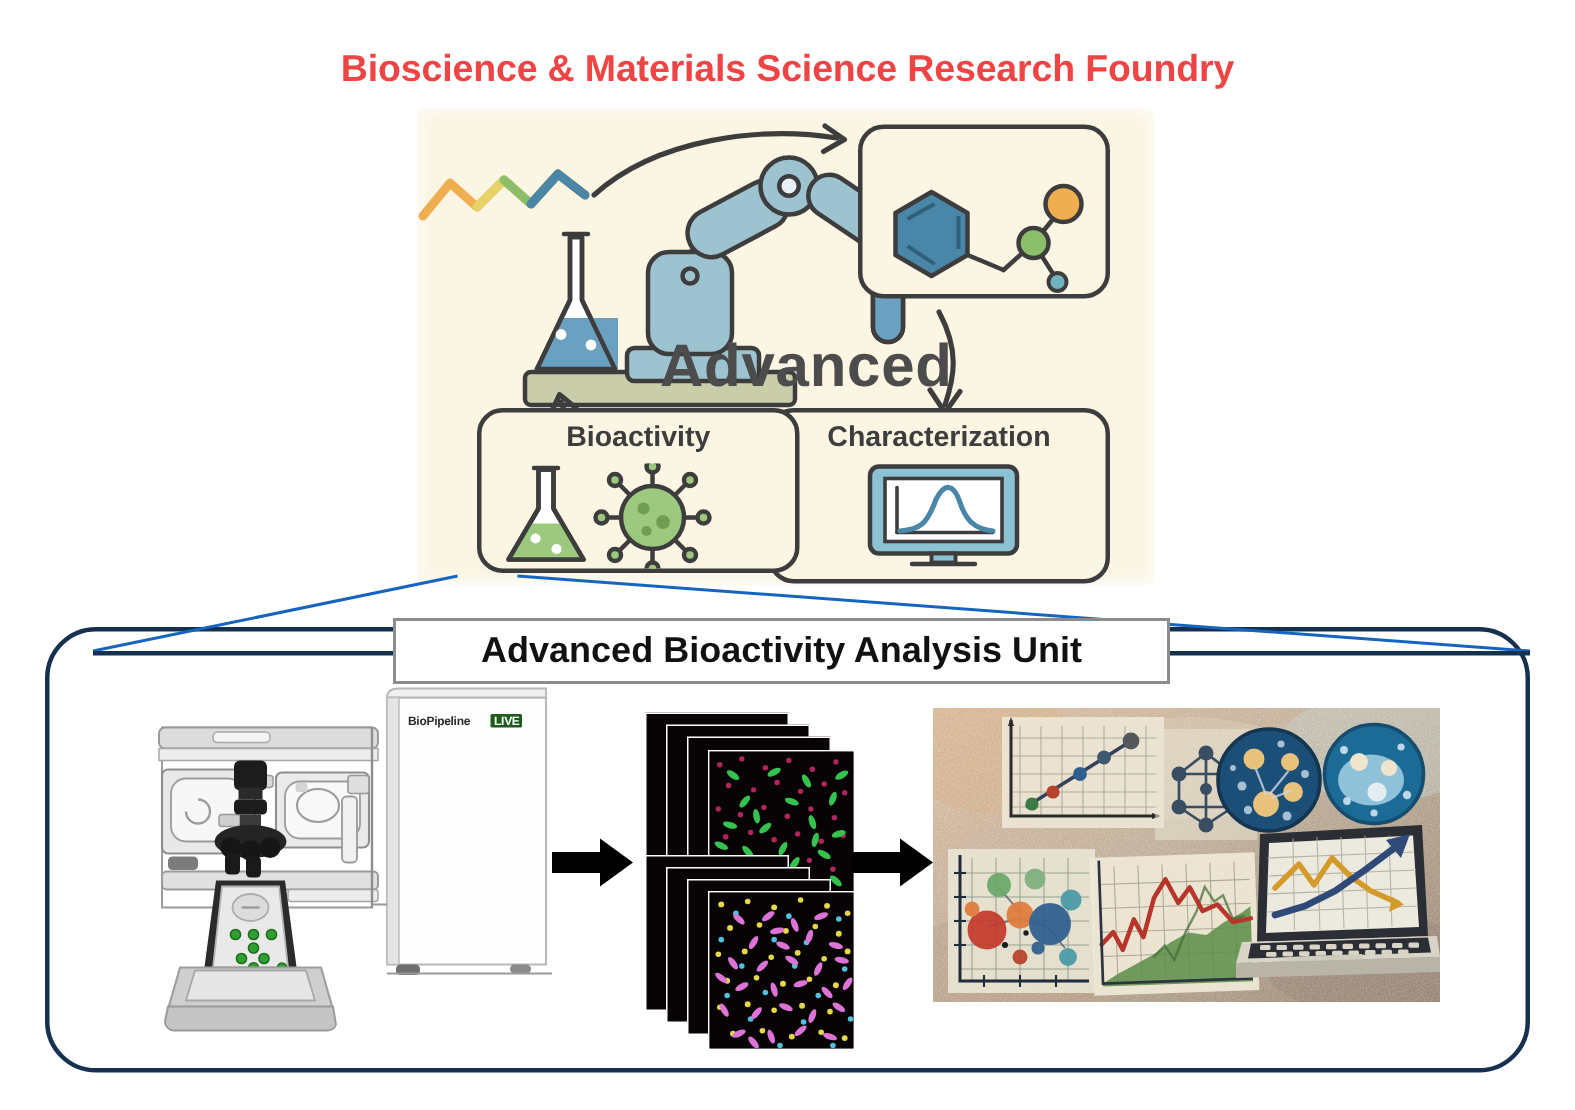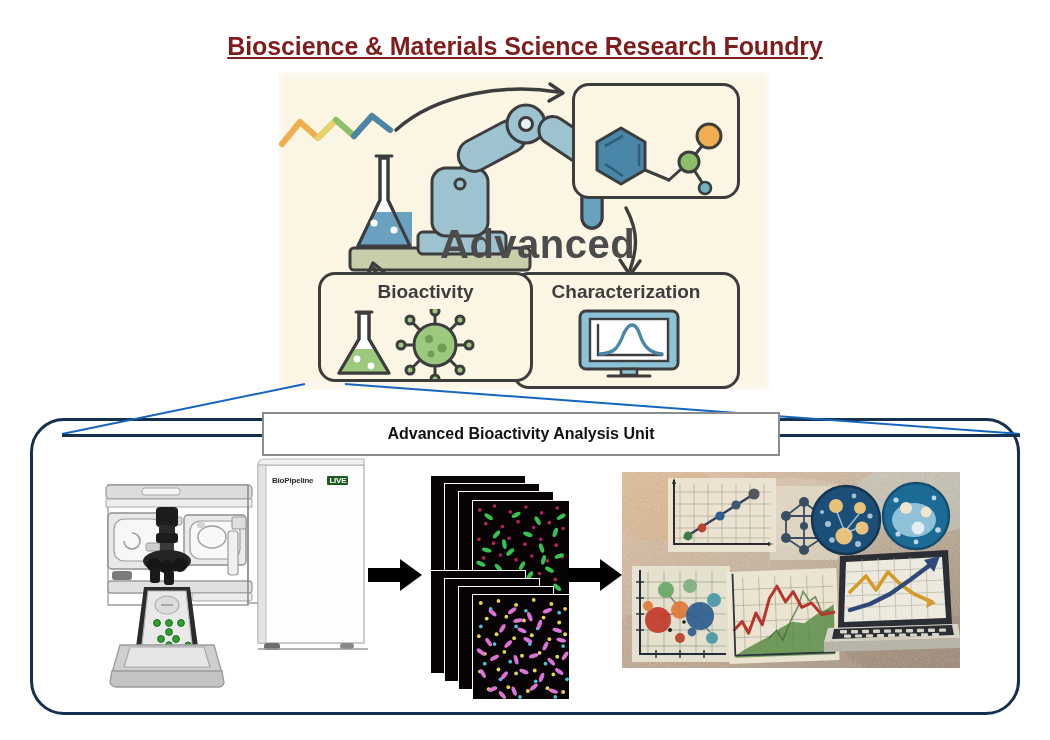--- a/index.html
+++ b/index.html
@@ -10,23 +10,22 @@
     font-family:"Liberation Sans", sans-serif;
     position:relative;
     overflow:hidden;
   }
   #stage { position:absolute; left:0; top:0; width:1050px; height:740px; }
 
   
   .main-title{
     position:absolute; left:0; top:32px; width:1050px;
     text-align:center;
-    font-size:25px; font-weight:bold; color:#7f1d1d;
+    font-size:25px; font-weight:bold; color:#ef4444;
     letter-spacing:-0.1px;
-    text-decoration:underline;
   }
 
   
   .foundry-panel{
     position:absolute; left:278px; top:72px; width:492px; height:318px;
     background:#fbf5e4;
     border-radius:4px;
   }
   .foundry-panel::after{
     content:""; position:absolute; inset:-6px;
@@ -62,21 +61,21 @@
     background:#ffffff;
   }
   .panel-title-box{
     position:absolute; left:262px; top:412px; width:518px; height:44px;
     background:#ffffff;
     border:2px solid #8c8c8c;
     display:flex; align-items:center; justify-content:center;
     z-index:6;
   }
   .panel-title-box span{
-    font-size:16px; font-weight:bold; color:#111111;
+    font-size:24px; font-weight:bold; color:#111111;
   }
   .shell-top-left{
     position:absolute; left:62px; top:434px; width:202px; height:3px;
     background:#16304f; z-index:5;
   }
   .shell-top-right{
     position:absolute; left:778px; top:434px; width:242px; height:3px;
     background:#16304f; z-index:5;
   }
 

